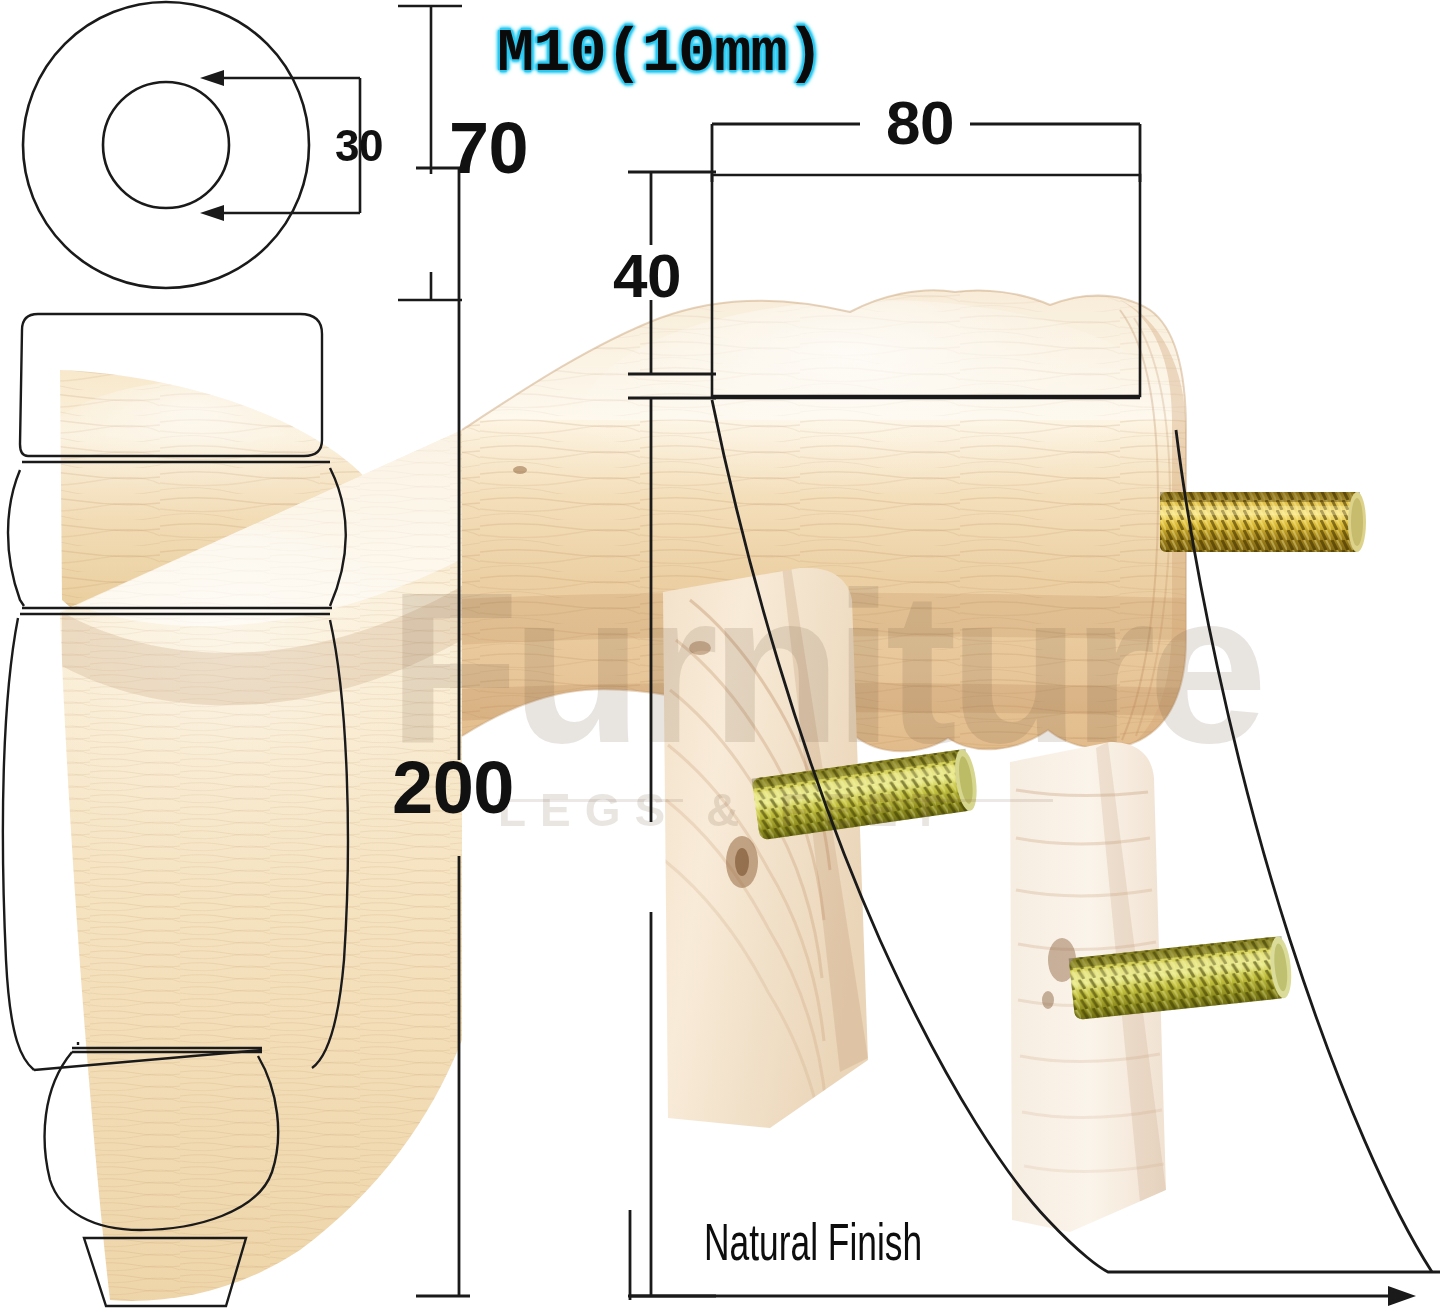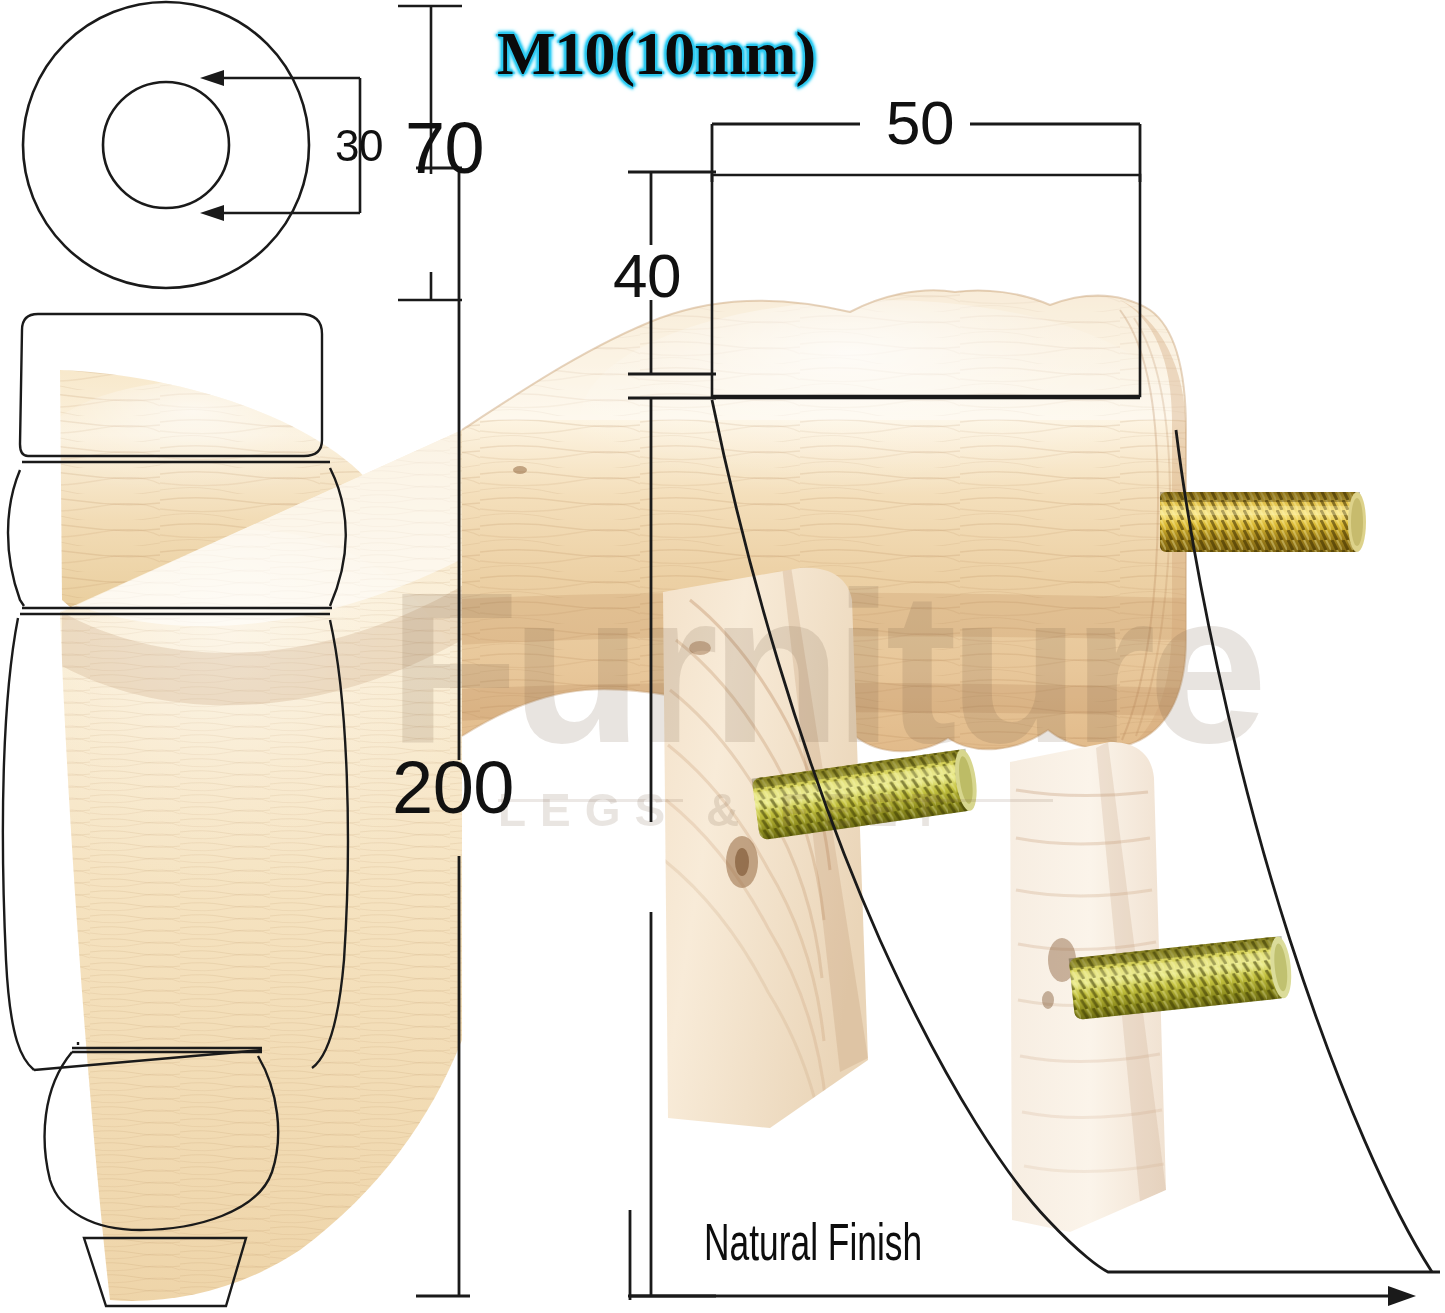--- a/index.html
+++ b/index.html
@@ -6,37 +6,37 @@
   body{width:1445px;height:1313px;overflow:hidden;font-family:"Liberation Sans",sans-serif;}
   #stage{position:relative;width:1445px;height:1313px;background:#ffffff;overflow:hidden;}
 
   
   .abs{position:absolute;}
 
   
   .dim{
     position:absolute;
     font-family:"Liberation Sans",sans-serif;
-    font-weight:normal;
+    font-weight:bold;
     color:#111111;
     line-height:1;
     white-space:nowrap;
     letter-spacing:-0.5px;
   }
   .dim-30{font-size:44px;}
-  .dim-70{font-size:72px;}
+  .dim-70{font-size:72px;margin-left:44px;}
   .dim-80{font-size:62px;}
   .dim-40{font-size:62px;}
   .dim-200{font-size:74px;}
   .dim-175{font-size:72px;}
 
   
   .thread-title{
     position:absolute;
-    font-family:Liberation Serif, serif;
+    font-family:Liberation Mono, monospace;
     font-weight:bold;
     font-size:62px;
     color:#0a0a0a;
     white-space:nowrap;
     letter-spacing:-1px;
     text-shadow:
       0 0 1px #2ec8ef, 0 0 2px #2ec8ef,
       2px 0 1px #2ec8ef, -2px 0 1px #2ec8ef,
       0 2px 1px #2ec8ef, 0 -2px 1px #2ec8ef,
       3px 0 3px #35d0f5, -3px 0 3px #35d0f5,
@@ -426,21 +426,21 @@
       <polygon points="1416,1296 1388,1286 1388,1306" fill="#1a1a1a"></polygon>
     </g>
   </svg>
 
   <div class="dim dim-30" style="left:335px;top:124px;">30</div>
 
   <div class="dim dim-70" style="left:405px;top:112px;">70</div>
 
   <div class="thread-title" style="left:497px;top:18px;">M10(10mm)</div>
 
-  <div class="dim dim-80" style="left:886px;top:92px;">50</div>
+  <div class="dim dim-80" style="left:886px;top:92px;">80</div>
 
   <div class="dim dim-40" style="left:613px;top:245px;">40</div>
 
   <div class="dim dim-200" style="left:392px;top:751px;">200</div>
 
 
   <div class="finish-caption" style="left:704px;top:1212px;">Natural Finish</div>
 
 </div>
 

